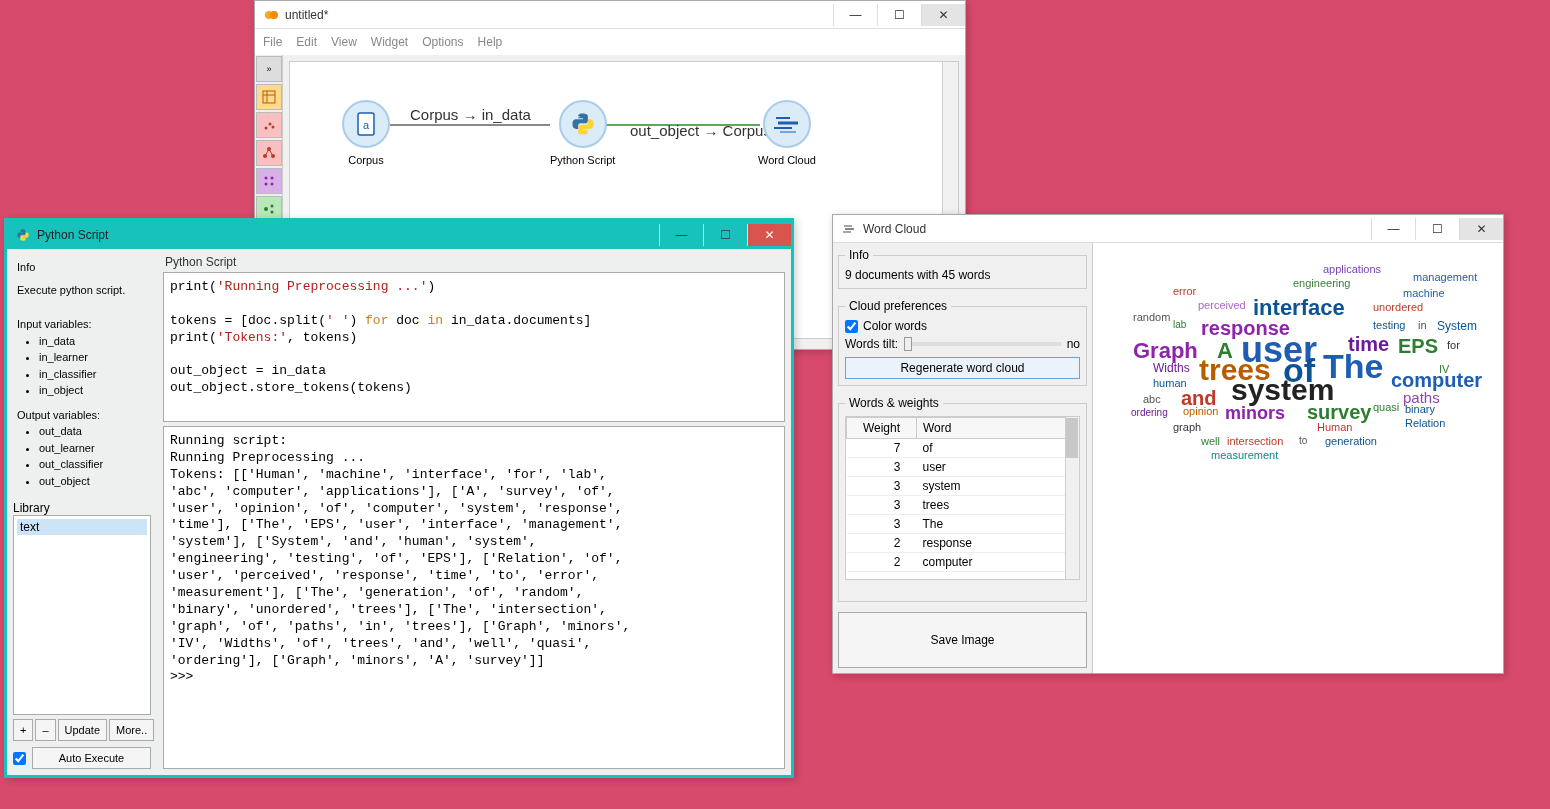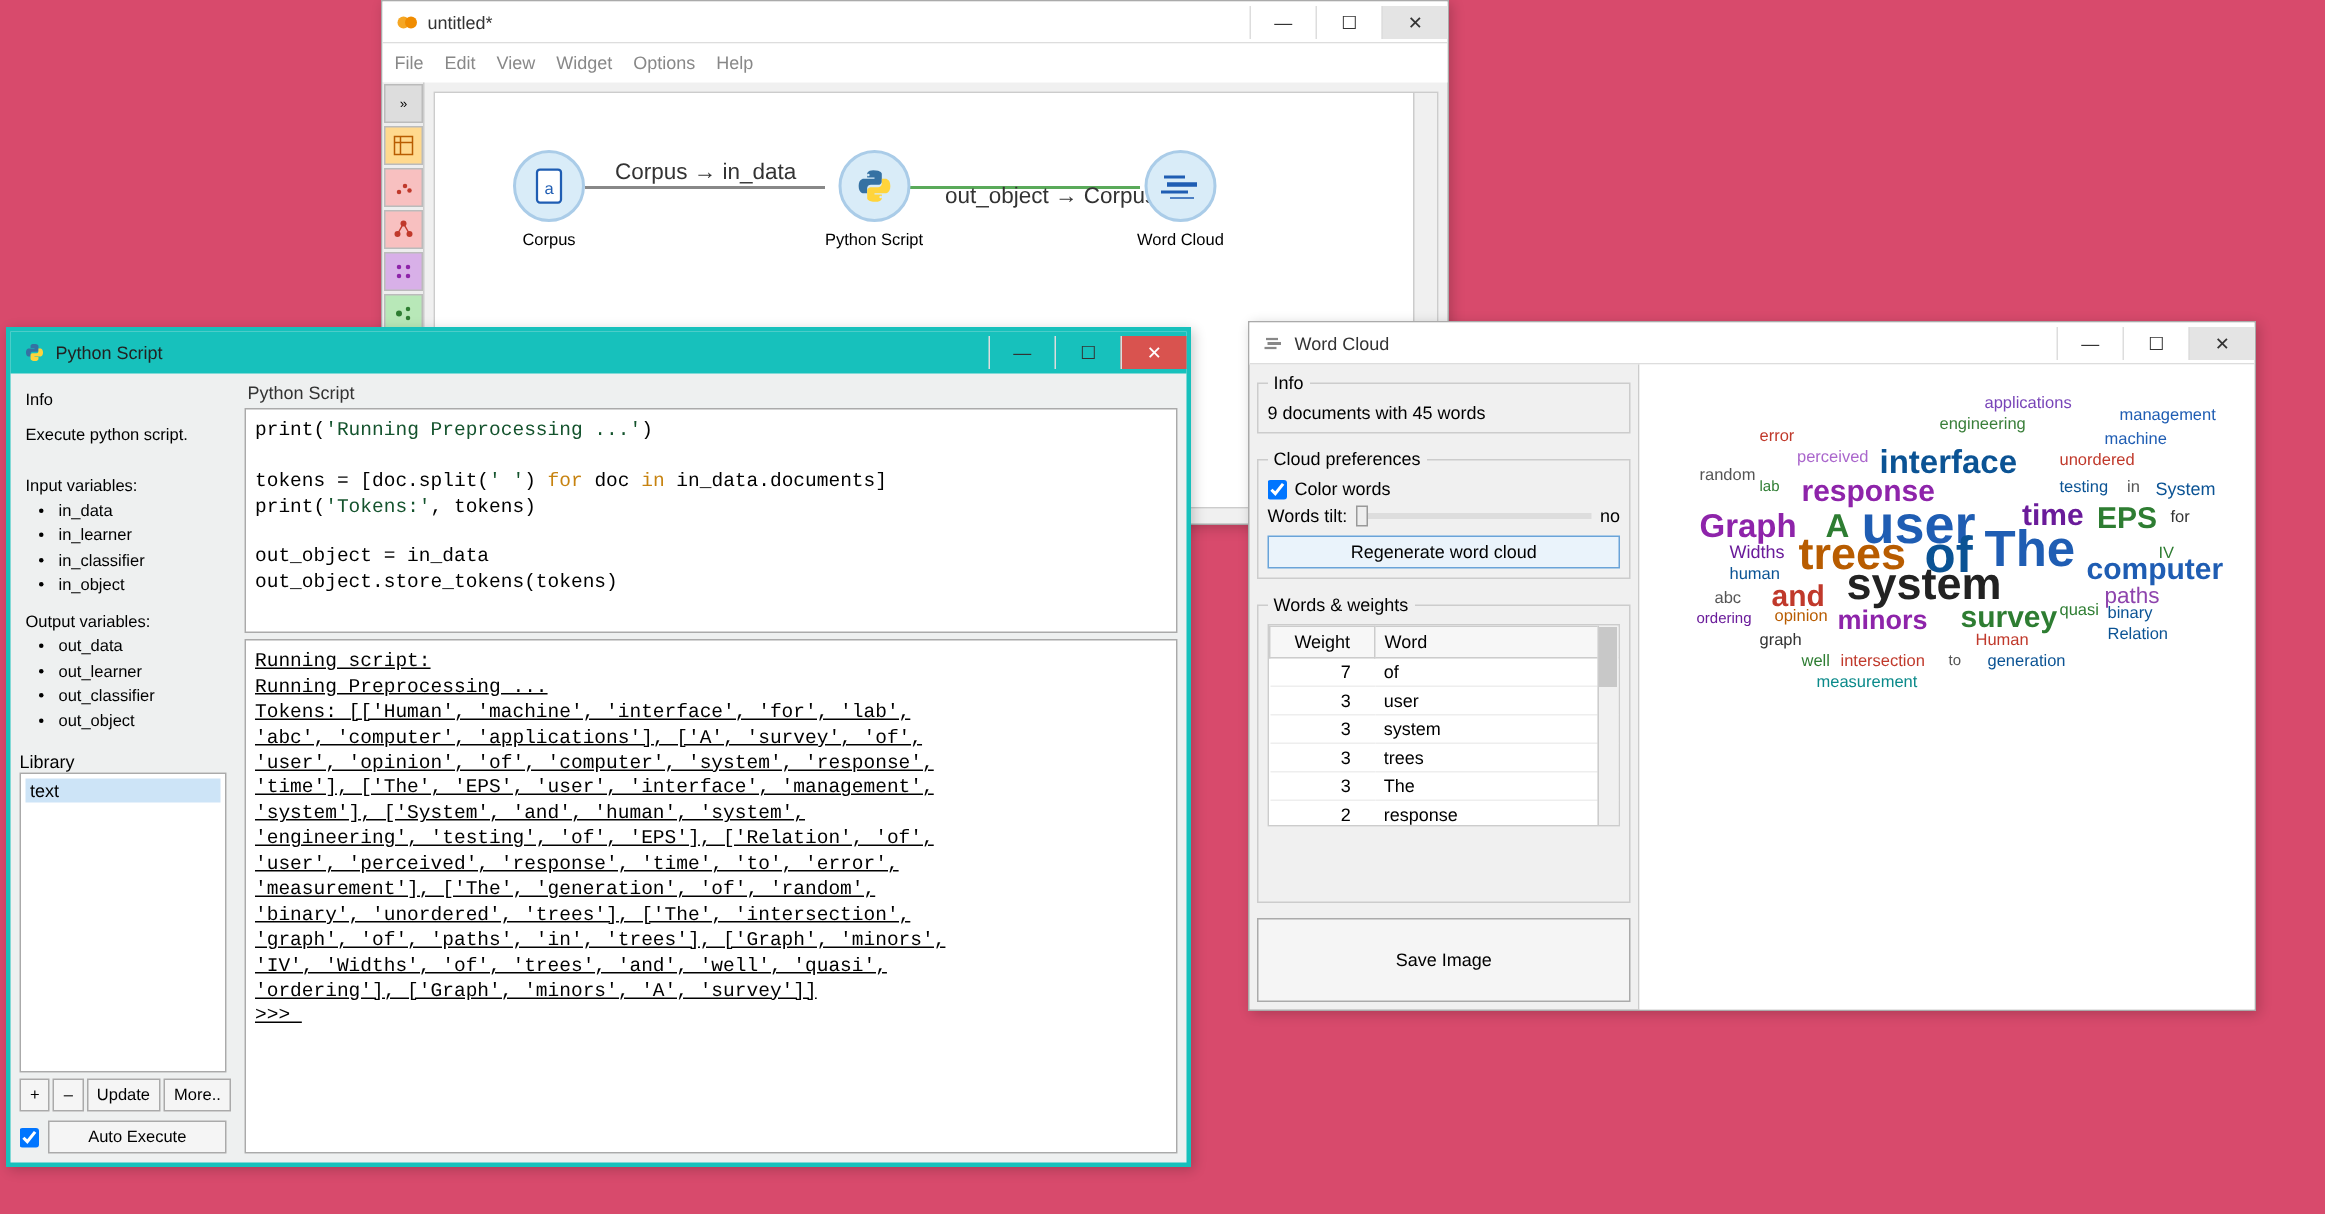--- a/index.html
+++ b/index.html
@@ -54,40 +54,40 @@
 #win-script .content { display:flex; height:calc(100% - 28px);}
 #win-script .left-panel { width:150px; padding:6px; display:flex; flex-direction:column;}
 #win-script .right-panel { flex:1; display:flex; flex-direction:column; padding:6px;}
 .info-box { font-size:11px; line-height:1.5; padding:4px;}
 .info-box ul { list-style:disc; padding-left:22px;}
 .library-list { background:#fff; border:1px solid #aaa; flex:1; padding:3px; font-size:12px; min-height:150px;}
 .btn-row { display:flex; gap:2px; margin-top:4px;}
 .small-btn { border:1px solid #aaa; background:#f5f5f5; padding:2px 6px; font-size:11px; height:22px; display:flex; align-items:center;}
 .code-area, .console-area { background:#fff; border:1px solid #aaa; font-family:"Courier New",monospace; font-size:13px; padding:6px; white-space:pre; overflow:hidden; line-height:1.3;}
 .code-area { height:150px;}
-.console-area { flex:1; margin-top:4px; position:relative;text-decoration:underline;}
+.console-area { flex:1; margin-top:4px; position:relative;}
 .panel-label { font-size:12px; padding:0 0 3px 2px; color:#333;}
 .cb-row { display:flex; align-items:center; gap:6px; margin-top:6px;}
-.code-str { color:#14532d;}
+.code-str { color:#b91c1c;}
 .code-kw { color:#c78310;}
 
 
 #win-cloud { left:832px; top:214px; width:672px; height:460px; }
 #win-cloud .content { display:flex; height:calc(100% - 28px);}
 #win-cloud .left-panel { width:260px; border-right:1px solid #ccc; display:flex; flex-direction:column; }
 #win-cloud .right-panel { flex:1; background:#fff; position:relative;}
 .wc-group { border:1px solid #ccc; margin:5px; padding:6px 6px 6px 6px; background:#f0f0f0;}
 .wc-group legend{ font-size:12px; padding:0 4px;}
 .regen-btn { width:100%; border:1px solid #6aa3d8; background:#eaf3fb; padding:3px; font-size:12px; margin-top:6px;}
 .save-btn { margin:5px; border:1px solid #aaa; background:#f5f5f5; padding:20px; font-size:12px;}
 .ww-table { width:100%; border-collapse:collapse; font-size:12px; }
 .ww-table th { background:#f7f7f7; border:1px solid #ccc; padding:3px 6px; font-weight:normal;}
 .ww-table td { border-bottom:1px solid #eee; padding:2px 6px;}
 .ww-table td.wcol { text-align:right; padding-right:16px; width:70px;}
-.ww-scroll { height:135px; overflow:hidden; border:1px solid #ccc; background:#fff; position:relative;}
+.ww-scroll { height:164px; overflow:hidden; border:1px solid #ccc; background:#fff; position:relative;}
 .ww-scrollbar { position:absolute; right:0; top:0; bottom:0; width:14px; background:#f0f0f0; border-left:1px solid #ccc;}
 .ww-thumb{ position:absolute; right:1px; top:1px; width:12px; height:40px; background:#c8c8c8;}
 .slider-row { display:flex; align-items:center; gap:6px; font-size:12px; margin-top:4px;}
 .slider-track { flex:1; height:4px; background:#ddd; position:relative;}
 .slider-thumb { position:absolute; left:0; top:-5px; width:8px; height:14px; background:#eee; border:1px solid #999;}
 .wc-word { position:absolute; font-family:Arial,sans-serif; white-space:nowrap;}
 
 input[type=checkbox]{ width:13px; height:13px;}
 </style>
 </head>

